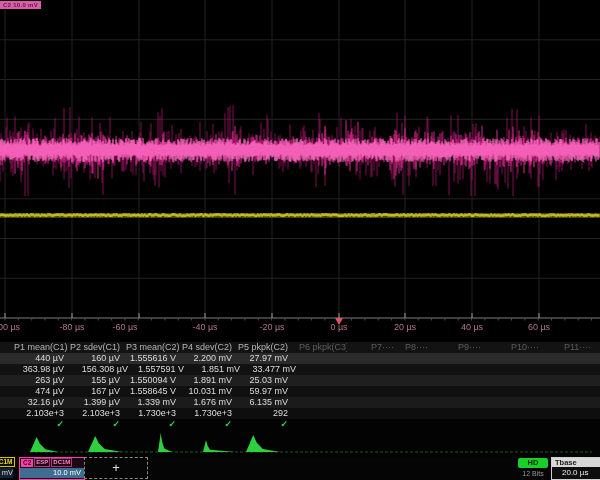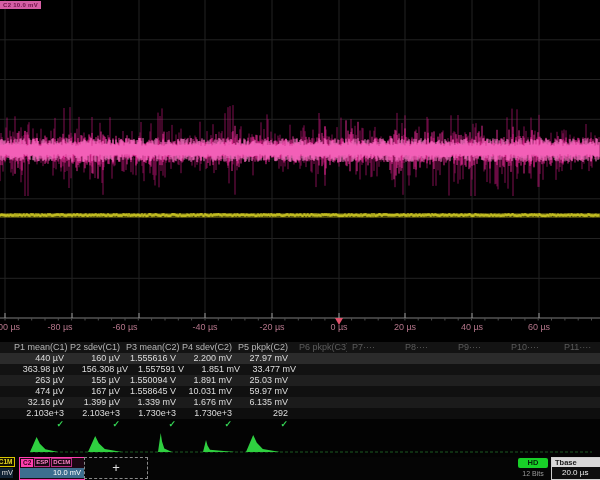--- a/index.html
+++ b/index.html
@@ -138,40 +138,40 @@
         <path d="M0 142.9V181.1M1 133.0V156.5M2 137.1V156.0M3 143.8V171.6M4 140.8V157.2M5 144.0V162.4M6 127.5V159.3M7 117.5V157.6M8 142.3V156.1M9 140.7V156.0M10 130.6V163.1M11 143.1V172.5M12 144.0V168.9M13 131.7V175.8M14 136.7V156.2M15 116.3V156.5M16 144.0V162.1M17 132.9V156.5M18 144.0V163.8M19 142.7V156.0M20 143.9V169.3M21 127.3V182.3M22 136.2V175.0M23 144.0V156.1M24 135.1V156.0M25 130.8V196.0M26 134.8V157.0M27 144.0V158.8M28 124.5V196.0M29 122.2V156.0M30 144.0V156.0M31 144.0V156.0M32 142.0V156.3M33 128.4V156.0M34 137.5V156.0M35 142.1V156.0M36 143.3V156.1M37 133.3V164.4M38 144.0V158.2M39 143.5V156.1M40 138.4V156.0M41 128.7V162.8M42 142.4V156.1M43 143.8V166.1M44 141.0V156.0M45 143.6V156.1M46 143.7V156.0M47 137.3V157.3M48 140.5V158.2M49 143.9V157.0M50 141.0V156.0M51 130.7V156.0M52 143.8V160.9M53 144.0V175.6M54 128.6V167.9M55 117.9V158.1M56 143.8V169.3M57 142.9V156.6M58 142.2V156.0M59 143.7V164.0M60 142.9V156.0M61 144.0V171.5M62 140.3V161.1M63 144.0V166.3M64 108.0V179.4M65 143.0V172.0M66 144.0V156.2M67 144.0V170.9M68 144.0V156.0M69 143.9V188.0M70 107.1V156.7M71 132.8V178.3M72 136.6V156.0M73 143.5V156.1M74 143.9V160.5M75 134.2V156.1M76 143.5V156.0M77 128.7V156.3M78 141.5V156.0M79 116.9V167.3M80 143.5V156.7M81 141.8V161.2M82 143.7V156.0M83 144.0V157.7M84 132.5V172.5M85 143.0V161.4M86 139.7V156.3M87 143.0V162.7M88 140.8V156.0M89 144.0V156.0M90 135.7V179.5M91 144.0V156.0M92 117.0V166.6M93 144.0V156.3M94 144.0V156.0M95 141.5V178.0M96 143.9V156.0M97 144.0V163.2M98 143.0V164.8M99 139.2V156.0M100 122.8V161.1M101 142.8V164.3M102 144.0V183.0M103 137.7V194.8M104 144.0V167.2M105 143.9V161.6M106 143.9V156.5M107 143.5V156.0M108 135.1V156.0M109 137.0V156.8M110 117.2V156.2M111 144.0V156.5M112 144.0V178.7M113 143.9V164.6M114 143.7V166.3M115 144.0V165.4M116 144.0V157.3M117 143.1V160.1M118 143.9V156.0M119 143.5V156.6M120 144.0V157.1M121 143.8V156.7M122 144.0V171.0M123 131.0V171.3M124 143.3V171.9M125 143.0V157.0M126 143.6V170.1M127 144.0V158.3M128 143.7V157.6M129 143.8V156.0M130 143.3V158.6M131 143.9V172.2M132 131.1V156.4M133 143.9V174.6M134 144.0V156.0M135 144.0V156.1M136 144.0V175.3M137 143.6V160.6M138 144.0V156.0M139 136.0V156.0M140 132.4V156.0M141 122.0V158.4M142 144.0V165.9M143 141.1V173.2M144 143.2V181.2M145 144.0V156.1M146 144.0V159.8M147 144.0V156.0M148 144.0V157.0M149 144.0V156.0M150 131.4V173.3M151 123.3V156.0M152 143.2V159.4M153 144.0V174.9M154 140.1V179.9M155 143.4V185.5M156 141.3V175.4M157 144.0V156.0M158 112.6V156.0M159 143.6V187.4M160 116.0V156.0M161 143.8V171.0M162 108.4V156.1M163 138.0V175.7M164 143.7V158.5M165 141.5V177.5M166 144.0V162.8M167 131.9V160.3M168 143.5V156.0M169 131.0V157.8M170 143.4V162.2M171 143.9V168.9M172 124.9V156.0M173 143.7V162.4M174 144.0V156.3M175 143.2V156.1M176 134.5V156.0M177 143.4V156.0M178 138.9V164.4M179 132.5V165.1M180 140.2V156.0M181 128.6V173.2M182 144.0V156.0M183 144.0V157.6M184 144.0V157.9M185 137.8V156.0M186 144.0V156.2M187 143.5V156.3M188 144.0V156.0M189 143.9V156.3M190 135.5V156.0M191 138.3V157.1M192 144.0V165.6M193 144.0V156.5M194 144.0V156.0M195 135.5V167.4M196 143.5V156.3M197 143.9V164.8M198 143.4V162.5M199 143.4V156.2M200 121.7V170.8M201 144.0V163.9M202 142.4V156.0M203 143.9V156.0M204 143.6V156.5M205 144.0V156.0M206 143.8V169.1M207 131.1V168.0M208 144.0V156.7M209 144.0V158.3M210 143.6V156.6M211 135.1V160.7M212 143.1V156.0M213 124.2V156.0M214 143.7V173.1M215 143.0V159.2M216 143.8V170.0M217 144.0V156.0M218 138.5V161.0M219 131.7V156.0M220 144.0V156.1M221 133.2V156.1M222 131.1V156.0M223 144.0V156.0M224 143.6V156.0M225 113.2V162.1M226 139.3V156.1M227 143.7V163.2M228 107.2V168.0M229 140.6V183.4M230 106.1V156.0M231 141.0V156.5M232 132.1V156.5M233 105.1V164.4M234 144.0V156.0M235 137.7V194.7M236 135.6V156.7M237 144.0V170.3M238 139.8V156.1M239 144.0V156.2M240 129.3V156.0M241 126.3V156.0M242 143.6V156.1M243 143.8V156.5M244 140.5V157.1M245 139.4V156.1M246 144.0V157.9M247 143.4V156.0M248 144.0V156.0M249 133.5V156.0M250 144.0V159.9M251 143.4V156.9M252 134.2V156.4M253 136.2V175.4M254 137.2V156.2M255 142.8V156.0M256 143.9V156.1M257 144.0V161.3M258 143.3V156.0M259 143.7V157.3M260 141.7V156.0M261 122.3V158.8M262 139.0V156.5M263 143.7V156.7M264 129.0V156.1M265 143.9V156.2M266 138.3V162.1M267 114.4V156.0M268 119.3V159.7M269 142.7V157.3M270 141.2V156.0M271 131.6V157.7M272 138.5V156.1M273 143.9V157.1M274 143.2V156.0M275 133.5V156.0M276 144.0V157.0M277 141.6V156.7M278 135.6V156.9M279 137.8V168.7M280 134.7V156.1M281 143.8V166.3M282 139.6V156.2M283 142.2V171.8M284 144.0V161.2M285 143.7V166.5M286 139.1V156.0M287 140.8V156.1M288 144.0V169.2M289 144.0V156.9M290 124.7V156.5M291 142.5V157.5M292 139.4V156.0M293 143.8V156.6M294 144.0V164.5M295 143.9V156.0M296 144.0V159.3M297 139.5V159.9M298 141.9V156.2M299 144.0V156.0M300 143.2V168.8M301 130.7V165.7M302 136.7V156.0M303 127.6V156.0M304 125.3V162.8M305 131.2V156.0M306 143.8V167.1M307 143.8V156.0M308 141.7V156.0M309 144.0V156.0M310 143.9V156.0M311 143.9V171.4M312 141.6V172.6M313 129.6V156.0M314 138.3V164.0M315 142.7V156.0M316 144.0V187.1M317 144.0V156.0M318 144.0V174.1M319 113.0V156.9M320 119.3V156.0M321 143.6V159.4M322 143.7V158.0M323 136.1V164.7M324 143.9V162.5M325 126.2V185.8M326 129.5V156.0M327 136.2V156.0M328 138.9V157.3M329 144.0V156.1M330 144.0V161.4M331 138.4V156.1M332 134.5V157.6M333 144.0V156.0M334 143.4V162.8M335 139.6V156.5M336 143.5V157.0M337 127.1V156.1M338 143.8V156.0M339 144.0V166.6M340 144.0V156.0M341 117.6V156.0M342 141.6V158.1M343 141.2V156.0M344 144.0V159.8M345 143.1V158.3M346 142.2V156.4M347 144.0V156.1M348 137.5V157.4M349 134.2V156.1M350 138.6V156.3M351 119.1V156.0M352 144.0V156.3M353 143.9V158.6M354 139.6V156.1M355 125.8V156.0M356 134.9V174.6M357 143.5V160.5M358 144.0V160.0M359 143.3V156.0M360 130.5V179.5M361 143.9V160.1M362 127.8V164.9M363 128.2V156.0M364 142.5V157.3M365 143.2V159.0M366 144.0V175.3M367 143.4V158.5M368 144.0V157.7M369 140.0V156.1M370 130.5V162.9M371 144.0V177.2M372 143.9V176.7M373 142.0V156.0M374 130.7V170.9M375 126.9V159.2M376 144.0V161.3M377 137.6V176.4M378 144.0V160.3M379 144.0V166.8M380 143.9V156.0M381 136.4V161.7M382 142.6V156.0M383 143.1V156.1M384 144.0V156.1M385 144.0V156.0M386 143.9V161.5M387 144.0V156.7M388 144.0V156.2M389 139.2V156.0M390 139.4V160.4M391 144.0V173.5M392 144.0V180.2M393 142.4V159.6M394 142.9V156.1M395 144.0V187.2M396 144.0V156.4M397 112.9V159.2M398 144.0V164.9M399 143.5V158.7M400 144.0V167.0M401 144.0V160.8M402 123.0V162.8M403 142.1V194.8M404 134.8V163.0M405 115.3V156.1M406 144.0V158.3M407 144.0V160.2M408 137.5V175.4M409 144.0V185.6M410 140.4V175.4M411 142.5V160.1M412 136.9V156.0M413 143.8V156.0M414 144.0V156.8M415 141.0V166.8M416 129.6V177.3M417 144.0V157.3M418 141.7V157.4M419 126.6V160.2M420 142.1V158.8M421 144.0V160.3M422 144.0V156.4M423 142.4V156.0M424 143.9V156.0M425 143.9V159.6M426 144.0V156.4M427 116.9V168.3M428 118.8V157.5M429 143.3V156.2M430 143.7V156.0M431 140.9V156.0M432 144.0V156.5M433 137.9V186.0M434 138.1V156.2M435 143.9V157.9M436 143.6V185.8M437 143.8V156.0M438 143.4V170.4M439 144.0V161.5M440 143.6V175.1M441 143.9V158.1M442 143.8V161.5M443 130.5V156.1M444 144.0V156.0M445 144.0V157.9M446 141.0V157.0M447 141.7V156.0M448 138.1V157.5M449 143.8V195.6M450 143.2V158.2M451 115.3V156.7M452 140.1V156.1M453 132.8V156.5M454 131.3V181.8M455 132.2V173.3M456 143.2V156.0M457 142.6V160.6M458 115.0V183.7M459 142.8V156.2M460 144.0V179.7M461 142.8V156.0M462 144.0V164.5M463 136.2V179.2M464 144.0V156.0M465 132.3V156.0M466 137.3V156.3M467 144.0V156.4M468 135.7V156.1M469 140.2V158.3M470 143.6V156.0M471 144.0V196.0M472 137.6V179.6M473 123.8V156.0M474 143.9V157.0M475 127.4V196.0M476 123.2V156.1M477 142.3V156.0M478 144.0V156.0M479 144.0V157.2M480 144.0V156.0M481 136.2V156.0M482 144.0V156.3M483 139.5V156.0M484 135.5V171.5M485 144.0V156.8M486 144.0V164.9M487 142.4V182.0M488 144.0V162.1M489 143.7V156.0M490 142.2V183.4M491 144.0V156.0M492 143.4V156.1M493 140.9V156.0M494 143.2V156.0M495 143.6V184.2M496 144.0V183.8M497 143.9V186.4M498 143.3V189.4M499 142.6V156.0M500 144.0V156.2M501 138.0V156.1M502 141.9V174.1M503 144.0V156.0M504 143.9V156.4M505 141.5V182.9M506 144.0V156.4M507 117.3V161.8M508 143.3V188.7M509 142.0V161.5M510 144.0V163.0M511 137.1V165.6M512 108.6V156.0M513 134.1V196.0M514 144.0V156.2M515 143.8V157.5M516 139.6V166.1M517 109.3V178.9M518 135.8V173.6M519 143.5V156.0M520 144.0V156.1M521 143.8V156.0M522 142.5V157.3M523 140.3V157.6M524 126.4V156.0M525 141.8V156.0M526 130.9V156.3M527 142.1V157.6M528 137.3V158.4M529 142.5V173.3M530 144.0V173.5M531 117.5V178.6M532 129.9V156.0M533 142.7V156.0M534 143.8V167.7M535 130.7V156.5M536 143.8V161.8M537 137.5V158.0M538 144.0V186.9M539 114.8V186.9M540 144.0V173.9M541 142.9V156.2M542 139.9V156.0M543 143.7V179.8M544 139.8V160.3M545 144.0V159.1M546 143.6V156.0M547 144.0V166.8M548 141.5V156.9M549 142.8V156.0M550 144.0V156.0M551 132.7V156.4M552 143.9V156.0M553 144.0V156.0M554 143.9V156.0M555 143.9V156.4M556 143.3V179.9M557 131.8V169.3M558 143.6V156.1M559 144.0V171.8M560 142.1V167.1M561 140.7V156.1M562 130.5V171.1M563 133.3V164.9M564 129.5V156.0M565 144.0V158.5M566 130.3V159.3M567 142.0V156.8M568 144.0V156.0M569 138.8V156.0M570 134.6V156.0M571 141.7V169.8M572 144.0V157.0M573 141.3V156.5M574 136.6V156.2M575 144.0V156.0M576 143.4V156.0M577 144.0V160.6M578 137.6V156.7M579 144.0V159.5M580 144.0V156.0M581 144.0V156.1M582 144.0V169.2M583 144.0V156.0M584 143.8V163.7M585 144.0V158.5M586 124.0V156.0M587 143.7V157.9M588 144.0V156.1M589 143.9V171.1M590 143.3V156.2M591 132.3V166.1M592 144.0V167.7M593 141.0V156.3M594 143.3V156.2M595 135.4V156.0M596 143.9V156.0M597 144.0V156.8M598 144.0V156.0M599 137.1V156.0" stroke="#c4157c" stroke-width="1" opacity="0.65" fill="none"></path>
         <path d="M0 141.3V165.1M1 144.9V155.6M2 143.5V165.2M3 145.0V156.0M4 145.0V156.8M5 144.1V161.1M6 143.3V157.7M7 142.7V157.1M8 137.8V155.3M9 144.8V157.9M10 144.8V157.9M11 136.3V158.9M12 144.7V156.0M13 142.3V160.6M14 140.0V157.6M15 143.5V173.8M16 145.0V159.9M17 143.4V156.7M18 132.9V167.9M19 131.2V157.5M20 145.0V161.0M21 140.0V156.6M22 141.2V170.6M23 139.9V159.5M24 145.0V162.5M25 131.0V156.7M26 144.4V155.7M27 132.2V155.5M28 134.6V161.3M29 139.8V164.2M30 144.0V155.0M31 144.8V156.2M32 140.2V155.2M33 139.2V155.0M34 144.5V157.9M35 138.7V156.1M36 137.9V156.6M37 138.4V161.7M38 141.1V158.5M39 144.5V155.6M40 144.2V155.0M41 144.5V159.2M42 143.4V156.7M43 143.3V160.4M44 143.4V157.6M45 135.6V163.9M46 137.5V162.6M47 144.1V158.6M48 142.8V163.8M49 140.4V155.0M50 142.6V155.7M51 144.7V156.4M52 143.3V156.8M53 138.1V158.4M54 144.5V161.3M55 139.1V161.7M56 143.6V155.7M57 144.9V155.0M58 138.3V161.5M59 142.9V155.0M60 136.8V156.6M61 144.9V167.5M62 137.6V158.2M63 133.8V162.2M64 139.9V159.4M65 141.2V162.6M66 137.6V156.7M67 142.4V161.1M68 143.5V155.0M69 134.6V166.7M70 143.8V155.1M71 138.1V159.1M72 143.2V163.2M73 144.8V163.7M74 141.8V162.1M75 132.9V155.0M76 142.1V167.6M77 144.8V171.1M78 138.1V165.0M79 142.6V162.7M80 142.1V163.3M81 135.1V162.3M82 135.6V156.5M83 142.3V161.1M84 138.2V161.3M85 137.4V168.3M86 144.3V162.7M87 142.8V164.7M88 139.7V155.0M89 134.4V162.4M90 137.0V165.4M91 138.8V162.7M92 132.9V173.2M93 139.2V173.7M94 141.4V160.4M95 143.7V155.7M96 137.2V155.3M97 141.8V155.7M98 135.6V178.7M99 140.0V164.7M100 144.4V166.7M101 131.5V158.9M102 141.2V155.3M103 134.5V170.1M104 135.8V156.6M105 136.9V155.1M106 143.7V158.3M107 143.9V155.1M108 140.9V163.8M109 137.7V164.1M110 144.6V155.1M111 142.6V155.0M112 143.6V157.1M113 138.3V163.4M114 144.7V157.4M115 144.4V155.1M116 135.8V155.3M117 144.0V155.6M118 142.8V155.3M119 137.9V161.8M120 142.4V161.8M121 138.9V157.3M122 139.7V155.4M123 142.3V157.5M124 141.8V155.0M125 142.4V158.5M126 138.9V155.9M127 135.3V164.4M128 138.5V156.2M129 144.5V158.0M130 139.7V158.4M131 139.8V162.1M132 141.7V155.1M133 141.2V156.0M134 140.4V155.5M135 140.5V156.6M136 143.9V165.5M137 144.5V163.7M138 140.1V159.5M139 137.8V156.8M140 139.7V158.5M141 137.8V160.7M142 145.0V160.0M143 143.4V155.0M144 144.7V161.7M145 143.8V162.2M146 143.3V163.1M147 141.9V159.8M148 142.4V158.0M149 139.8V164.1M150 142.9V164.9M151 143.0V166.7M152 139.8V159.2M153 143.1V156.4M154 144.9V160.8M155 145.0V155.0M156 144.8V155.1M157 144.8V159.0M158 137.6V155.8M159 140.4V160.5M160 144.3V165.1M161 144.9V155.0M162 143.7V165.2M163 133.8V162.0M164 131.6V160.1M165 144.9V157.6M166 143.7V155.6M167 144.0V157.0M168 144.6V157.1M169 140.4V162.3M170 144.1V155.0M171 142.3V155.1M172 144.3V158.0M173 141.6V156.4M174 143.0V162.6M175 141.0V156.4M176 144.4V155.3M177 144.7V155.1M178 140.3V158.9M179 144.4V155.0M180 142.1V155.5M181 144.9V160.7M182 144.8V162.5M183 141.4V161.5M184 144.7V156.1M185 143.0V155.3M186 142.2V155.2M187 143.5V159.2M188 137.9V155.1M189 144.7V155.0M190 142.1V160.0M191 144.0V157.6M192 144.4V157.0M193 138.9V160.2M194 144.1V156.1M195 145.0V155.4M196 137.3V155.0M197 142.3V155.3M198 144.6V159.2M199 145.0V155.8M200 142.7V155.0M201 141.9V160.5M202 140.1V157.4M203 142.5V155.7M204 140.0V158.1M205 142.6V157.9M206 141.8V159.2M207 144.0V158.3M208 144.3V163.0M209 144.9V155.6M210 144.1V165.7M211 138.9V156.9M212 138.0V158.0M213 145.0V165.1M214 140.6V157.8M215 145.0V160.4M216 134.0V156.5M217 144.2V159.4M218 142.5V155.3M219 141.1V164.5M220 144.6V160.6M221 144.2V161.1M222 142.8V155.1M223 141.9V158.8M224 138.5V156.6M225 142.3V158.9M226 142.9V155.0M227 143.4V156.0M228 137.4V165.6M229 145.0V162.3M230 141.5V155.1M231 139.5V155.4M232 139.9V171.0M233 131.1V158.5M234 143.1V156.0M235 125.8V156.5M236 145.0V155.1M237 134.0V165.8M238 143.3V163.5M239 144.9V167.2M240 138.1V157.8M241 144.5V163.5M242 144.0V157.8M243 144.8V158.6M244 145.0V155.2M245 144.4V161.5M246 144.9V155.1M247 144.6V156.4M248 137.7V156.8M249 145.0V155.2M250 142.3V157.3M251 137.3V157.1M252 141.8V156.9M253 137.1V159.4M254 139.2V156.4M255 144.7V161.7M256 134.8V158.4M257 135.2V159.7M258 140.8V155.9M259 141.4V160.8M260 135.4V159.5M261 140.7V158.4M262 143.9V158.0M263 140.2V155.1M264 142.9V160.7M265 141.3V155.3M266 142.2V164.2M267 145.0V160.4M268 137.2V158.9M269 142.9V161.9M270 145.0V155.0M271 142.7V155.0M272 144.8V157.8M273 144.8V156.0M274 141.2V157.6M275 144.7V160.5M276 140.5V155.2M277 141.6V160.2M278 144.7V158.0M279 143.9V156.9M280 143.2V158.8M281 144.1V158.5M282 143.4V155.0M283 138.4V157.8M284 140.3V162.5M285 139.7V156.1M286 138.6V156.0M287 144.8V155.1M288 142.5V159.0M289 142.8V157.7M290 144.1V161.5M291 139.7V155.4M292 143.2V155.0M293 136.4V161.1M294 145.0V158.5M295 143.0V162.5M296 143.0V163.0M297 142.6V159.4M298 144.0V160.9M299 141.7V162.5M300 145.0V156.3M301 144.9V155.2M302 141.0V156.1M303 140.7V155.6M304 144.8V158.0M305 144.8V157.2M306 136.8V159.7M307 139.4V161.4M308 144.2V155.9M309 137.2V161.3M310 139.7V155.0M311 142.3V155.3M312 138.2V158.3M313 144.5V159.7M314 144.6V160.5M315 144.2V155.3M316 142.7V157.7M317 137.5V156.6M318 140.8V156.9M319 133.7V165.5M320 144.5V156.7M321 142.4V155.5M322 132.9V166.2M323 145.0V155.4M324 138.1V157.2M325 126.4V174.8M326 142.4V168.4M327 139.5V155.7M328 144.6V160.2M329 136.6V155.1M330 144.9V165.1M331 144.7V161.0M332 139.8V158.0M333 139.5V159.6M334 139.6V160.6M335 144.9V161.3M336 144.3V157.5M337 144.1V158.1M338 144.5V163.1M339 140.0V157.4M340 144.0V162.0M341 138.7V155.6M342 137.8V155.5M343 138.8V155.4M344 144.8V160.2M345 143.9V155.0M346 120.3V165.4M347 143.2V166.2M348 130.6V155.5M349 140.5V164.1M350 134.3V171.3M351 131.9V161.8M352 128.3V157.7M353 134.1V157.1M354 144.7V159.8M355 144.2V155.1M356 144.5V161.1M357 143.5V171.2M358 121.8V162.5M359 141.0V155.1M360 144.2V159.0M361 142.9V159.7M362 140.0V161.6M363 141.0V162.8M364 143.0V155.0M365 142.9V156.3M366 143.0V161.6M367 145.0V156.3M368 144.5V165.4M369 144.4V158.0M370 144.1V155.9M371 143.2V156.1M372 136.7V159.1M373 144.0V157.6M374 139.8V157.4M375 138.3V156.0M376 137.5V161.5M377 138.8V155.1M378 144.3V155.6M379 139.2V156.9M380 144.1V158.4M381 144.0V157.3M382 139.0V159.6M383 139.9V155.0M384 141.2V162.1M385 143.3V156.1M386 142.5V155.2M387 144.8V155.1M388 141.6V159.5M389 143.6V160.2M390 135.8V170.0M391 136.2V160.3M392 138.4V163.8M393 144.8V155.6M394 134.3V179.3M395 129.8V155.3M396 130.5V175.6M397 135.0V168.0M398 144.5V157.3M399 133.5V173.6M400 142.8V157.6M401 145.0V170.9M402 136.0V168.1M403 144.7V157.1M404 144.7V156.7M405 128.4V155.2M406 136.9V155.1M407 144.3V155.0M408 142.0V156.4M409 141.4V155.2M410 144.0V159.1M411 144.4V158.4M412 138.6V156.5M413 144.6V160.1M414 143.4V169.1M415 131.4V155.4M416 142.0V169.7M417 133.0V158.9M418 143.1V156.8M419 140.3V155.0M420 141.7V167.7M421 143.6V162.3M422 144.7V156.0M423 142.8V161.9M424 144.8V162.3M425 131.8V157.3M426 140.0V159.2M427 143.7V163.4M428 132.7V156.4M429 142.4V155.1M430 144.7V164.5M431 136.4V157.8M432 132.3V160.1M433 142.7V162.1M434 131.4V169.0M435 144.8V157.5M436 144.1V155.1M437 142.0V158.2M438 136.6V155.0M439 144.1V155.6M440 133.5V157.1M441 144.7V157.0M442 132.3V158.4M443 143.0V157.2M444 143.8V165.3M445 144.8V157.0M446 144.3V162.6M447 142.5V155.3M448 145.0V157.2M449 142.0V156.8M450 144.9V155.7M451 135.6V156.7M452 144.6V155.0M453 139.3V156.4M454 144.7V163.7M455 144.8V156.3M456 134.2V158.3M457 138.6V165.0M458 141.9V159.8M459 135.0V160.7M460 144.3V155.4M461 134.9V165.6M462 144.7V164.7M463 144.7V155.9M464 143.0V155.6M465 144.5V165.2M466 134.1V166.8M467 137.4V155.9M468 144.7V155.6M469 141.9V169.2M470 132.2V167.6M471 140.5V155.2M472 139.0V165.8M473 143.9V156.9M474 144.7V165.2M475 143.8V156.2M476 136.3V159.3M477 143.3V163.9M478 132.8V157.6M479 131.3V155.2M480 137.5V156.2M481 141.4V157.2M482 125.7V159.6M483 144.5V156.5M484 137.7V155.1M485 141.1V169.5M486 140.8V161.4M487 139.5V157.7M488 143.2V160.1M489 143.0V155.1M490 143.1V168.6M491 143.7V156.0M492 143.9V157.0M493 139.9V160.4M494 142.7V155.0M495 144.8V160.9M496 144.0V158.9M497 129.8V165.1M498 144.3V159.2M499 143.7V155.0M500 140.6V167.3M501 138.8V157.5M502 144.9V156.3M503 144.4V165.7M504 137.1V167.1M505 144.3V156.8M506 144.4V160.4M507 144.3V162.0M508 144.1V159.6M509 129.6V166.0M510 143.5V155.3M511 143.8V171.9M512 145.0V157.3M513 126.7V155.2M514 142.0V157.7M515 143.0V155.7M516 137.1V155.6M517 141.8V167.2M518 144.9V160.8M519 130.3V163.1M520 136.1V158.4M521 140.2V165.6M522 144.5V155.7M523 136.0V160.8M524 137.7V173.5M525 143.2V164.8M526 144.9V162.0M527 143.0V155.0M528 144.5V155.3M529 141.2V162.3M530 144.8V165.9M531 137.2V164.2M532 130.2V160.6M533 144.9V155.9M534 134.7V166.8M535 140.2V156.5M536 140.5V162.3M537 139.3V160.6M538 132.2V155.2M539 136.8V158.8M540 136.7V162.1M541 140.2V155.3M542 141.3V164.2M543 142.5V155.6M544 143.6V163.5M545 142.7V156.3M546 137.8V160.1M547 144.3V155.3M548 145.0V155.8M549 139.3V155.2M550 142.4V164.3M551 142.8V165.8M552 144.9V162.7M553 144.9V156.5M554 142.4V156.2M555 138.4V156.3M556 143.5V158.4M557 145.0V156.1M558 136.1V155.1M559 144.9V159.2M560 139.4V162.7M561 139.1V155.7M562 144.2V163.3M563 139.3V163.5M564 144.0V155.3M565 140.6V155.1M566 137.5V159.8M567 143.8V156.7M568 144.8V163.5M569 145.0V158.2M570 144.2V155.0M571 144.4V155.2M572 142.7V161.3M573 145.0V158.9M574 141.8V155.9M575 140.4V162.5M576 140.0V156.4M577 142.0V156.6M578 138.2V155.1M579 138.4V155.0M580 142.6V155.0M581 144.9V160.1M582 142.3V160.9M583 137.5V156.5M584 140.8V156.0M585 144.9V155.2M586 145.0V155.0M587 144.9V158.8M588 137.7V156.8M589 145.0V157.0M590 139.0V157.7M591 138.1V161.7M592 143.7V155.1M593 139.3V155.3M594 143.6V155.2M595 142.6V159.2M596 145.0V156.6M597 138.8V157.4M598 144.9V156.1M599 142.6V158.9" stroke="#ff2fa4" stroke-width="1" opacity="0.85" fill="none"></path>
         <path d="M0 140.0V159.9M1 139.2V155.5M2 139.2V160.7M3 140.3V158.3M4 141.3V159.9M5 140.3V156.2M6 143.8V154.4M7 142.7V155.4M8 141.0V157.9M9 143.1V155.7M10 143.4V159.6M11 139.4V159.3M12 144.6V159.5M13 142.8V158.2M14 143.9V158.2M15 138.7V156.8M16 142.2V157.2M17 139.2V160.9M18 143.7V158.4M19 141.7V157.9M20 138.7V157.3M21 138.4V160.5M22 144.2V157.4M23 139.9V159.3M24 138.5V154.1M25 141.4V154.9M26 144.2V156.0M27 145.6V154.5M28 145.1V156.7M29 138.2V159.1M30 139.7V159.8M31 144.7V155.9M32 143.7V155.0M33 138.6V160.2M34 138.9V160.3M35 141.0V161.7M36 143.4V157.5M37 138.1V159.3M38 141.0V161.1M39 145.6V161.1M40 145.7V158.4M41 145.7V155.8M42 140.5V158.2M43 139.1V161.1M44 139.5V160.0M45 142.7V159.3M46 141.3V160.7M47 143.7V154.9M48 145.0V156.9M49 143.0V160.7M50 140.4V159.2M51 143.7V159.2M52 139.0V160.8M53 138.4V158.6M54 144.7V154.6M55 141.7V158.3M56 143.3V160.1M57 141.1V158.2M58 142.8V154.2M59 144.0V156.3M60 142.4V158.9M61 141.7V159.3M62 145.2V157.7M63 139.6V155.9M64 138.6V155.5M65 143.2V157.0M66 144.2V154.3M67 138.4V157.8M68 142.5V159.5M69 139.1V159.8M70 141.5V157.5M71 140.8V157.7M72 145.1V161.7M73 142.7V154.2M74 143.4V154.8M75 141.5V155.9M76 145.8V158.0M77 143.6V157.8M78 145.5V161.3M79 142.3V158.3M80 144.4V161.0M81 141.5V156.6M82 141.9V155.9M83 140.9V162.0M84 139.4V161.9M85 140.0V159.0M86 141.2V160.4M87 141.5V160.4M88 142.7V155.9M89 142.6V161.8M90 140.4V154.5M91 138.0V154.1M92 145.8V161.1M93 140.5V155.8M94 139.3V155.2M95 141.1V161.7M96 144.1V161.8M97 141.1V155.7M98 138.6V156.5M99 143.3V161.5M100 139.8V154.7M101 142.3V159.3M102 144.7V160.0M103 141.1V162.0M104 143.9V156.2M105 143.5V159.2M106 139.1V160.4M107 144.2V158.1M108 142.4V159.2M109 139.4V159.3M110 139.9V158.6M111 145.3V158.8M112 143.3V160.0M113 139.6V161.7M114 143.9V155.7M115 145.1V155.5M116 139.5V155.7M117 142.3V154.7M118 144.7V159.8M119 145.6V161.5M120 140.1V156.8M121 139.2V157.4M122 140.5V154.4M123 141.2V159.8M124 145.5V156.8M125 142.7V154.4M126 138.1V157.5M127 142.8V154.3M128 141.7V159.5M129 138.4V154.6M130 143.7V156.8M131 139.8V159.9M132 140.0V156.9M133 139.7V154.6M134 139.1V154.8M135 144.0V155.4M136 144.4V155.1M137 140.1V157.3M138 142.2V158.4M139 138.0V161.5M140 138.1V159.7M141 140.8V158.0M142 145.8V159.8M143 138.1V155.7M144 143.6V161.7M145 145.3V155.9M146 145.5V160.4M147 142.9V160.3M148 141.6V155.6M149 143.4V156.2M150 141.2V161.4M151 143.6V160.8M152 140.6V158.3M153 141.2V156.6M154 144.2V157.6M155 139.4V155.1M156 138.0V156.4M157 138.9V161.3M158 145.1V159.1M159 145.1V154.6M160 144.2V159.1M161 141.9V160.2M162 145.4V156.3M163 139.6V156.1M164 145.8V159.3M165 142.0V155.4M166 144.4V160.5M167 142.0V155.8M168 140.2V155.1M169 139.6V155.1M170 141.8V159.2M171 143.6V157.0M172 143.4V159.3M173 145.2V161.9M174 141.5V155.8M175 144.4V160.4M176 144.7V161.2M177 145.6V158.8M178 139.1V157.7M179 141.1V159.6M180 144.7V159.8M181 138.6V161.2M182 138.8V158.5M183 139.0V155.1M184 138.9V159.6M185 144.7V157.9M186 140.1V158.8M187 138.8V157.2M188 145.0V156.6M189 144.3V160.7M190 142.4V155.8M191 138.1V161.8M192 145.2V157.1M193 143.1V160.3M194 141.0V159.7M195 142.6V156.6M196 143.8V156.2M197 139.3V162.0M198 141.3V154.9M199 141.0V155.9M200 141.2V157.6M201 145.9V160.7M202 138.4V156.6M203 142.9V156.8M204 139.6V161.2M205 146.0V157.3M206 144.4V158.5M207 141.8V156.7M208 140.5V154.5M209 141.7V156.7M210 139.6V155.7M211 143.7V155.8M212 145.4V159.3M213 141.9V161.7M214 143.2V159.6M215 139.5V160.5M216 143.6V160.5M217 139.8V158.5M218 141.7V155.9M219 138.1V159.9M220 138.7V156.7M221 139.9V159.1M222 141.6V155.4M223 138.5V154.1M224 144.1V161.4M225 145.6V154.9M226 142.1V161.3M227 138.6V158.1M228 140.6V156.2M229 139.6V158.1M230 141.8V161.3M231 139.0V158.7M232 144.2V161.0M233 144.1V158.7M234 143.1V159.2M235 144.7V156.5M236 144.8V159.0M237 142.2V161.1M238 143.0V154.8M239 140.2V159.5M240 139.4V155.7M241 145.6V158.4M242 143.3V158.2M243 143.7V154.5M244 138.5V159.2M245 139.6V162.0M246 145.4V161.1M247 141.4V159.2M248 140.7V157.5M249 145.2V161.8M250 144.1V156.2M251 143.3V156.2M252 141.7V161.0M253 141.0V157.0M254 141.3V156.2M255 140.1V155.8M256 142.9V155.6M257 143.5V155.7M258 142.6V161.6M259 143.6V160.4M260 143.1V154.3M261 144.2V160.6M262 144.2V155.3M263 145.5V156.3M264 141.6V160.1M265 138.8V154.8M266 140.7V160.1M267 140.2V158.9M268 144.9V157.6M269 141.1V159.5M270 144.9V155.8M271 140.0V155.7M272 142.6V157.1M273 144.3V156.7M274 144.4V155.2M275 140.7V161.1M276 146.0V161.2M277 144.9V160.7M278 144.3V156.9M279 143.8V159.0M280 140.6V155.1M281 141.1V154.2M282 138.7V159.9M283 145.1V160.4M284 141.2V158.8M285 145.9V160.7M286 138.9V156.9M287 140.2V159.8M288 141.9V155.0M289 140.5V161.1M290 145.7V161.9M291 144.1V161.6M292 145.7V158.2M293 143.5V159.8M294 138.7V160.9M295 141.9V161.4M296 138.8V161.9M297 138.3V159.3M298 142.4V159.9M299 142.0V160.5M300 140.0V160.2M301 139.1V154.3M302 140.9V158.4M303 141.6V161.1M304 145.3V159.8M305 140.1V160.6M306 144.5V157.4M307 144.6V160.9M308 143.2V157.5M309 142.9V159.3M310 142.2V155.2M311 144.8V160.2M312 143.1V158.3M313 144.3V159.9M314 144.4V160.8M315 143.4V159.1M316 141.7V156.1M317 141.8V159.7M318 143.2V160.4M319 138.3V156.6M320 139.9V156.2M321 142.2V157.1M322 141.5V157.6M323 144.1V158.5M324 144.0V156.0M325 138.5V155.6M326 139.7V157.8M327 143.8V157.9M328 145.4V156.8M329 146.0V160.8M330 140.2V154.6M331 141.2V159.4M332 140.7V158.7M333 140.2V161.9M334 143.2V159.9M335 138.4V157.4M336 142.9V159.6M337 142.6V157.8M338 139.5V162.0M339 145.0V155.4M340 145.2V161.8M341 145.7V161.6M342 143.9V157.3M343 141.7V161.9M344 142.8V159.0M345 142.7V161.5M346 138.7V158.3M347 141.7V157.6M348 144.9V161.4M349 138.8V154.4M350 141.7V155.9M351 143.2V155.2M352 141.0V161.7M353 139.5V161.2M354 138.5V158.9M355 142.3V157.9M356 138.8V160.1M357 145.4V157.1M358 138.2V154.6M359 141.3V161.5M360 144.0V160.3M361 145.1V154.4M362 143.4V158.3M363 140.6V157.2M364 140.6V155.9M365 139.2V154.9M366 144.2V157.9M367 140.3V155.5M368 139.4V159.3M369 145.9V157.5M370 142.7V157.8M371 142.9V154.1M372 144.1V159.1M373 142.4V157.7M374 142.1V154.9M375 138.8V156.3M376 141.3V158.7M377 144.6V160.9M378 142.1V155.7M379 145.9V157.7M380 138.2V160.0M381 139.2V159.3M382 141.4V158.0M383 138.6V160.3M384 140.5V156.1M385 141.0V155.0M386 144.7V160.0M387 143.1V161.6M388 140.6V162.0M389 144.1V156.6M390 145.1V160.4M391 138.1V156.9M392 138.7V162.0M393 145.1V155.1M394 141.9V155.4M395 143.7V157.1M396 143.8V161.5M397 144.3V160.0M398 140.1V161.7M399 138.4V157.6M400 143.1V160.6M401 140.2V155.8M402 139.0V154.8M403 143.4V160.1M404 139.7V157.6M405 145.4V159.2M406 142.8V161.7M407 140.8V159.3M408 140.6V161.0M409 139.2V161.7M410 145.8V160.8M411 144.4V161.5M412 141.2V161.6M413 142.0V161.5M414 138.8V155.9M415 141.9V159.7M416 139.1V156.3M417 144.6V160.1M418 142.9V161.4M419 140.5V158.7M420 139.7V157.7M421 138.2V156.2M422 142.1V161.3M423 140.8V157.9M424 140.1V159.6M425 138.7V158.6M426 144.6V155.0M427 144.6V155.6M428 138.3V160.4M429 144.0V156.8M430 142.7V159.9M431 141.7V159.3M432 140.9V155.4M433 142.1V158.7M434 142.8V160.9M435 142.3V156.6M436 144.1V161.1M437 141.8V156.5M438 141.1V157.4M439 139.8V160.9M440 143.2V158.7M441 145.1V161.8M442 141.3V157.4M443 143.5V156.9M444 145.9V156.7M445 139.1V157.2M446 140.6V158.7M447 142.3V160.5M448 142.7V159.6M449 141.4V157.1M450 145.9V161.2M451 141.9V157.3M452 143.5V155.4M453 139.7V154.4M454 142.8V158.1M455 144.8V160.2M456 142.8V154.5M457 143.7V158.0M458 144.4V155.8M459 142.9V156.4M460 143.8V154.0M461 139.5V157.0M462 139.9V155.9M463 140.3V156.4M464 139.1V155.3M465 139.3V159.0M466 138.5V158.6M467 141.0V160.7M468 143.2V155.8M469 145.5V160.4M470 143.1V161.5M471 142.5V155.6M472 145.7V154.9M473 143.1V156.7M474 139.6V160.5M475 140.0V155.7M476 142.1V158.1M477 145.2V155.0M478 142.7V158.8M479 141.6V156.2M480 145.6V155.7M481 145.1V155.4M482 143.4V159.9M483 138.3V160.3M484 142.7V160.5M485 140.9V157.9M486 145.7V155.7M487 138.6V158.4M488 138.8V154.9M489 143.1V161.5M490 139.4V159.5M491 141.0V161.5M492 144.7V158.9M493 138.4V154.2M494 145.6V158.9M495 138.8V161.8M496 140.6V161.6M497 139.0V160.4M498 144.8V155.7M499 140.3V159.8M500 143.5V154.9M501 145.7V159.7M502 138.6V155.7M503 139.8V157.5M504 142.0V156.8M505 145.0V154.8M506 141.1V154.9M507 139.1V160.2M508 139.5V160.5M509 145.9V160.6M510 144.8V158.7M511 143.5V154.3M512 139.1V161.1M513 144.1V158.1M514 142.4V154.8M515 145.7V158.4M516 140.6V160.2M517 144.6V158.0M518 141.6V155.9M519 139.3V159.6M520 144.5V157.1M521 138.0V160.8M522 144.4V157.9M523 144.9V161.9M524 145.8V158.5M525 143.2V160.3M526 143.2V158.5M527 140.8V161.1M528 139.5V154.7M529 142.2V160.4M530 144.8V158.5M531 139.1V161.4M532 139.5V154.7M533 144.3V157.4M534 140.3V154.6M535 140.4V156.0M536 144.5V155.1M537 139.3V156.4M538 139.5V156.9M539 145.5V161.4M540 144.5V158.7M541 138.2V160.0M542 139.7V157.8M543 143.5V161.4M544 141.2V160.7M545 142.2V156.7M546 138.5V161.0M547 139.6V155.2M548 140.0V158.4M549 142.4V160.5M550 141.2V157.1M551 145.9V159.9M552 144.9V156.1M553 142.9V155.2M554 145.7V157.9M555 142.0V160.2M556 139.5V161.2M557 140.7V159.5M558 143.6V161.2M559 141.9V157.7M560 138.9V154.2M561 139.1V159.7M562 140.4V155.9M563 145.9V161.5M564 142.6V158.4M565 143.5V161.4M566 142.1V156.3M567 145.3V161.0M568 143.4V154.3M569 145.4V161.9M570 139.1V158.7M571 142.3V160.2M572 140.7V160.8M573 138.6V156.7M574 139.4V157.7M575 142.3V159.0M576 145.0V154.5M577 141.6V159.9M578 143.3V161.4M579 140.3V159.7M580 145.0V160.1M581 143.4V160.7M582 145.2V159.0M583 139.0V162.0M584 144.2V159.8M585 138.2V155.7M586 140.5V159.4M587 138.5V154.4M588 143.6V160.8M589 142.7V156.9M590 141.9V154.7M591 142.0V161.2M592 144.0V158.5M593 141.4V154.8M594 142.7V156.0M595 145.7V157.0M596 138.1V161.4M597 138.7V155.9M598 145.2V159.8M599 142.0V157.3" stroke="#ff74c8" stroke-width="1" fill="none"></path>
         <line x1="0" y1="215.5" x2="600" y2="215.5" stroke="rgba(234,228,40,0.3)" stroke-width="5"></line>
         <path d="M0 214.1V216.7M1 213.6V216.2M2 213.4V216.0M3 213.8V216.4M4 213.8V216.4M5 214.1V216.7M6 214.3V216.9M7 214.1V216.7M8 213.8V216.4M9 214.5V217.1M10 213.7V216.3M11 213.6V216.2M12 214.4V217.0M13 214.0V216.6M14 214.3V216.9M15 213.1V215.7M16 214.4V217.0M17 213.3V215.9M18 214.5V217.1M19 213.4V216.0M20 213.7V216.3M21 213.7V216.3M22 214.6V217.2M23 213.8V216.4M24 213.2V215.8M25 214.5V217.1M26 213.7V216.3M27 213.1V215.7M28 214.0V216.6M29 214.1V216.7M30 214.5V217.1M31 213.0V215.6M32 213.7V216.3M33 213.1V215.7M34 214.2V216.8M35 214.5V217.1M36 213.3V215.9M37 214.3V216.9M38 213.4V216.0M39 213.9V216.5M40 214.5V217.1M41 214.5V217.1M42 213.2V215.8M43 213.9V216.5M44 214.1V216.7M45 213.7V216.3M46 214.4V217.0M47 214.3V216.9M48 213.0V215.6M49 213.9V216.5M50 213.0V215.6M51 214.0V216.6M52 214.3V216.9M53 214.3V216.9M54 213.9V216.5M55 213.7V216.3M56 213.6V216.2M57 213.2V215.8M58 213.5V216.1M59 213.3V215.9M60 214.3V216.9M61 213.0V215.6M62 213.5V216.1M63 213.1V215.7M64 214.2V216.8M65 214.0V216.6M66 214.6V217.2M67 214.0V216.6M68 213.6V216.2M69 213.7V216.3M70 213.7V216.3M71 213.7V216.3M72 214.6V217.2M73 213.8V216.4M74 213.1V215.7M75 214.0V216.6M76 213.7V216.3M77 213.0V215.6M78 213.3V215.9M79 214.2V216.8M80 213.5V216.1M81 213.5V216.1M82 214.3V216.9M83 214.3V216.9M84 214.2V216.8M85 213.6V216.2M86 213.3V215.9M87 214.4V217.0M88 214.4V217.0M89 213.8V216.4M90 213.5V216.1M91 214.3V216.9M92 213.5V216.1M93 213.8V216.4M94 213.9V216.5M95 213.6V216.2M96 213.1V215.7M97 214.2V216.8M98 213.9V216.5M99 213.6V216.2M100 214.3V216.9M101 213.0V215.6M102 214.1V216.7M103 213.4V216.0M104 213.6V216.2M105 214.1V216.7M106 214.5V217.1M107 214.2V216.8M108 213.1V215.7M109 214.0V216.6M110 214.4V217.0M111 214.3V216.9M112 214.4V217.0M113 213.7V216.3M114 213.1V215.7M115 214.1V216.7M116 213.3V215.9M117 213.3V215.9M118 214.3V216.9M119 214.2V216.8M120 214.3V216.9M121 214.0V216.6M122 214.5V217.1M123 213.3V215.9M124 213.3V215.9M125 213.7V216.3M126 213.7V216.3M127 213.3V215.9M128 214.4V217.0M129 213.0V215.6M130 214.3V216.9M131 214.3V216.9M132 213.8V216.4M133 214.2V216.8M134 213.4V216.0M135 213.9V216.5M136 214.3V216.9M137 213.9V216.5M138 213.5V216.1M139 214.0V216.6M140 214.3V216.9M141 214.3V216.9M142 213.1V215.7M143 214.6V217.2M144 213.9V216.5M145 213.3V215.9M146 214.6V217.2M147 214.5V217.1M148 214.3V216.9M149 213.0V215.6M150 213.1V215.7M151 213.3V215.9M152 214.6V217.2M153 213.6V216.2M154 214.2V216.8M155 213.2V215.8M156 213.2V215.8M157 213.6V216.2M158 214.2V216.8M159 214.1V216.7M160 214.4V217.0M161 214.5V217.1M162 213.5V216.1M163 213.4V216.0M164 213.2V215.8M165 214.5V217.1M166 213.9V216.5M167 213.9V216.5M168 214.5V217.1M169 214.4V217.0M170 214.5V217.1M171 214.1V216.7M172 213.1V215.7M173 213.1V215.7M174 213.2V215.8M175 213.3V215.9M176 214.1V216.7M177 213.9V216.5M178 214.6V217.2M179 214.2V216.8M180 213.1V215.7M181 214.3V216.9M182 214.6V217.2M183 214.2V216.8M184 214.5V217.1M185 214.3V216.9M186 214.5V217.1M187 213.4V216.0M188 213.9V216.5M189 213.9V216.5M190 214.4V217.0M191 213.1V215.7M192 214.3V216.9M193 213.2V215.8M194 213.1V215.7M195 214.2V216.8M196 214.4V217.0M197 213.7V216.3M198 213.4V216.0M199 214.1V216.7M200 213.2V215.8M201 213.1V215.7M202 213.1V215.7M203 214.5V217.1M204 214.4V217.0M205 213.0V215.6M206 213.7V216.3M207 213.8V216.4M208 214.3V216.9M209 214.5V217.1M210 214.1V216.7M211 213.1V215.7M212 214.3V216.9M213 214.1V216.7M214 213.2V215.8M215 213.8V216.4M216 213.1V215.7M217 213.6V216.2M218 213.0V215.6M219 213.1V215.7M220 213.9V216.5M221 213.4V216.0M222 214.6V217.2M223 213.1V215.7M224 213.7V216.3M225 213.0V215.6M226 214.0V216.6M227 213.7V216.3M228 214.1V216.7M229 213.5V216.1M230 213.8V216.4M231 213.5V216.1M232 214.6V217.2M233 214.3V216.9M234 213.7V216.3M235 213.3V215.9M236 214.3V216.9M237 213.2V215.8M238 213.5V216.1M239 214.1V216.7M240 214.2V216.8M241 213.5V216.1M242 213.4V216.0M243 213.6V216.2M244 213.4V216.0M245 214.5V217.1M246 213.6V216.2M247 213.5V216.1M248 213.9V216.5M249 214.0V216.6M250 214.0V216.6M251 213.6V216.2M252 213.7V216.3M253 213.8V216.4M254 213.5V216.1M255 214.6V217.2M256 214.5V217.1M257 214.4V217.0M258 213.3V215.9M259 214.2V216.8M260 214.2V216.8M261 213.2V215.8M262 214.4V217.0M263 213.6V216.2M264 213.0V215.6M265 213.9V216.5M266 213.3V215.9M267 214.0V216.6M268 213.5V216.1M269 213.4V216.0M270 214.4V217.0M271 213.0V215.6M272 213.6V216.2M273 214.2V216.8M274 213.7V216.3M275 214.0V216.6M276 214.1V216.7M277 213.1V215.7M278 213.7V216.3M279 213.1V215.7M280 213.5V216.1M281 214.1V216.7M282 214.4V217.0M283 214.4V217.0M284 214.1V216.7M285 214.1V216.7M286 213.5V216.1M287 213.2V215.8M288 213.3V215.9M289 214.4V217.0M290 213.5V216.1M291 213.3V215.9M292 213.8V216.4M293 213.4V216.0M294 214.0V216.6M295 214.6V217.2M296 213.9V216.5M297 213.3V215.9M298 213.9V216.5M299 213.8V216.4M300 213.3V215.9M301 213.5V216.1M302 214.5V217.1M303 214.5V217.1M304 213.2V215.8M305 213.4V216.0M306 214.6V217.2M307 213.6V216.2M308 213.2V215.8M309 214.4V217.0M310 214.3V216.9M311 213.2V215.8M312 213.0V215.6M313 214.1V216.7M314 213.4V216.0M315 214.5V217.1M316 213.4V216.0M317 214.6V217.2M318 213.6V216.2M319 214.1V216.7M320 213.9V216.5M321 214.5V217.1M322 213.0V215.6M323 213.7V216.3M324 213.3V215.9M325 213.3V215.9M326 213.4V216.0M327 213.2V215.8M328 213.9V216.5M329 213.2V215.8M330 214.4V217.0M331 213.7V216.3M332 214.0V216.6M333 213.1V215.7M334 213.5V216.1M335 213.7V216.3M336 213.1V215.7M337 213.8V216.4M338 214.1V216.7M339 214.4V217.0M340 214.5V217.1M341 214.3V216.9M342 214.5V217.1M343 214.4V217.0M344 214.1V216.7M345 213.3V215.9M346 214.4V217.0M347 214.3V216.9M348 213.8V216.4M349 213.1V215.7M350 214.4V217.0M351 213.5V216.1M352 213.3V215.9M353 214.1V216.7M354 214.2V216.8M355 214.0V216.6M356 213.5V216.1M357 213.7V216.3M358 214.3V216.9M359 214.0V216.6M360 214.5V217.1M361 213.2V215.8M362 214.6V217.2M363 213.9V216.5M364 213.5V216.1M365 213.3V215.9M366 213.2V215.8M367 214.5V217.1M368 213.9V216.5M369 214.1V216.7M370 214.1V216.7M371 214.6V217.2M372 213.1V215.7M373 214.6V217.2M374 213.0V215.6M375 214.3V216.9M376 214.5V217.1M377 214.0V216.6M378 213.9V216.5M379 213.0V215.6M380 213.1V215.7M381 213.7V216.3M382 214.4V217.0M383 213.4V216.0M384 213.2V215.8M385 213.2V215.8M386 213.2V215.8M387 213.3V215.9M388 213.9V216.5M389 213.9V216.5M390 213.8V216.4M391 214.0V216.6M392 213.9V216.5M393 214.0V216.6M394 214.0V216.6M395 213.9V216.5M396 213.6V216.2M397 213.3V215.9M398 213.5V216.1M399 214.1V216.7M400 214.4V217.0M401 213.5V216.1M402 214.1V216.7M403 213.4V216.0M404 213.1V215.7M405 214.1V216.7M406 214.0V216.6M407 214.4V217.0M408 213.1V215.7M409 214.3V216.9M410 213.8V216.4M411 213.1V215.7M412 213.2V215.8M413 214.5V217.1M414 214.0V216.6M415 214.4V217.0M416 213.2V215.8M417 214.2V216.8M418 214.2V216.8M419 213.6V216.2M420 213.4V216.0M421 214.4V217.0M422 214.1V216.7M423 213.4V216.0M424 214.5V217.1M425 213.3V215.9M426 214.1V216.7M427 213.4V216.0M428 213.6V216.2M429 213.2V215.8M430 213.9V216.5M431 214.5V217.1M432 213.0V215.6M433 213.7V216.3M434 213.9V216.5M435 213.3V215.9M436 213.5V216.1M437 214.0V216.6M438 214.1V216.7M439 214.3V216.9M440 214.5V217.1M441 213.7V216.3M442 213.7V216.3M443 213.1V215.7M444 214.3V216.9M445 213.6V216.2M446 214.0V216.6M447 214.0V216.6M448 214.1V216.7M449 213.1V215.7M450 213.5V216.1M451 214.3V216.9M452 214.1V216.7M453 213.9V216.5M454 213.1V215.7M455 214.0V216.6M456 213.7V216.3M457 213.6V216.2M458 214.3V216.9M459 214.3V216.9M460 214.1V216.7M461 213.3V215.9M462 213.4V216.0M463 214.2V216.8M464 214.4V217.0M465 213.4V216.0M466 214.0V216.6M467 213.7V216.3M468 213.8V216.4M469 213.1V215.7M470 213.1V215.7M471 214.1V216.7M472 214.4V217.0M473 214.4V217.0M474 214.2V216.8M475 213.1V215.7M476 213.2V215.8M477 213.8V216.4M478 213.7V216.3M479 213.8V216.4M480 214.5V217.1M481 213.5V216.1M482 214.1V216.7M483 213.7V216.3M484 214.4V217.0M485 213.8V216.4M486 213.9V216.5M487 214.0V216.6M488 214.0V216.6M489 214.5V217.1M490 214.4V217.0M491 213.2V215.8M492 214.0V216.6M493 214.5V217.1M494 213.8V216.4M495 213.6V216.2M496 214.5V217.1M497 213.9V216.5M498 214.3V216.9M499 213.6V216.2M500 214.6V217.2M501 214.2V216.8M502 214.5V217.1M503 213.7V216.3M504 214.5V217.1M505 213.3V215.9M506 213.7V216.3M507 213.8V216.4M508 213.4V216.0M509 213.2V215.8M510 214.2V216.8M511 213.9V216.5M512 213.2V215.8M513 213.0V215.6M514 214.2V216.8M515 214.0V216.6M516 214.4V217.0M517 214.5V217.1M518 214.3V216.9M519 214.1V216.7M520 214.0V216.6M521 214.6V217.2M522 213.3V215.9M523 213.7V216.3M524 213.6V216.2M525 213.1V215.7M526 213.5V216.1M527 214.0V216.6M528 214.4V217.0M529 214.0V216.6M530 213.5V216.1M531 213.7V216.3M532 213.1V215.7M533 214.2V216.8M534 213.3V215.9M535 213.4V216.0M536 214.0V216.6M537 213.4V216.0M538 214.5V217.1M539 213.1V215.7M540 213.4V216.0M541 214.1V216.7M542 214.5V217.1M543 214.4V217.0M544 214.4V217.0M545 214.6V217.2M546 214.5V217.1M547 213.9V216.5M548 214.0V216.6M549 214.5V217.1M550 213.0V215.6M551 214.2V216.8M552 213.3V215.9M553 213.3V215.9M554 213.9V216.5M555 213.6V216.2M556 214.6V217.2M557 214.2V216.8M558 213.4V216.0M559 214.0V216.6M560 214.2V216.8M561 213.6V216.2M562 214.0V216.6M563 214.1V216.7M564 214.2V216.8M565 213.6V216.2M566 214.4V217.0M567 213.7V216.3M568 213.8V216.4M569 213.4V216.0M570 214.6V217.2M571 213.4V216.0M572 213.2V215.8M573 214.2V216.8M574 213.8V216.4M575 213.8V216.4M576 214.1V216.7M577 213.6V216.2M578 213.4V216.0M579 213.8V216.4M580 214.4V217.0M581 213.3V215.9M582 213.5V216.1M583 214.0V216.6M584 214.2V216.8M585 214.5V217.1M586 214.1V216.7M587 214.4V217.0M588 213.1V215.7M589 213.4V216.0M590 213.6V216.2M591 214.4V217.0M592 213.9V216.5M593 214.6V217.2M594 214.1V216.7M595 213.9V216.5M596 213.6V216.2M597 214.4V217.0M598 214.0V216.6M599 214.2V216.8" stroke="#eae428" stroke-width="1" fill="none"></path>
         <polygon points="335,318 343,318 339,325" fill="#e0506a"></polygon>
       </svg>
     <div class="topbadge">C2 10.0 mV</div>
     <div class="axlabels" id="axlabels">
         <span style="left: 5px;">-100 µs</span>
-        <span style="left: 60px;">-80 µs</span>
+        <span style="left: 72px;">-80 µs</span>
         <span style="left: 125px;">-60 µs</span>
         <span style="left: 205px;">-40 µs</span>
         <span style="left: 272px;">-20 µs</span>
         <span style="left: 339px;">0 µs</span>
         <span style="left: 405px;">20 µs</span>
         <span style="left: 472px;">40 µs</span>
         <span style="left: 539px;">60 µs</span>
       </div>
   </div>
 
   <div class="ptable" id="ptable">
       <div class="prow hdr">
         <div class="cell " style="width: 56px;">P1 mean(C1)</div>
         <div class="cell " style="width: 56px;">P2 sdev(C1)</div>
         <div class="cell " style="width: 56px;">P3 mean(C2)</div>
         <div class="cell " style="width: 56px;">P4 sdev(C2)</div>
         <div class="cell " style="width: 56px;">P5 pkpk(C2)</div>
         <div class="cell dim" style="width: 53px;">P6 pkpk(C3)</div>
-        <div class="cell dim" style="width: 53px;">P7····</div>
+        <div class="cell dim" style="width: 53px; text-align: right;">P7····</div>
         <div class="cell dim" style="width: 53px;">P8····</div>
         <div class="cell dim" style="width: 53px;">P9····</div>
         <div class="cell dim" style="width: 53px;">P10····</div>
         <div class="cell dim" style="width: 53px;">P11····</div>
       </div>
       <div class="prow r0">
         <div class="cell val" style="width: 56px;">440 µV</div>
         <div class="cell val" style="width: 56px;">160 µV</div>
         <div class="cell val" style="width: 56px;">1.555616 V</div>
         <div class="cell val" style="width: 56px;">2.200 mV</div>

